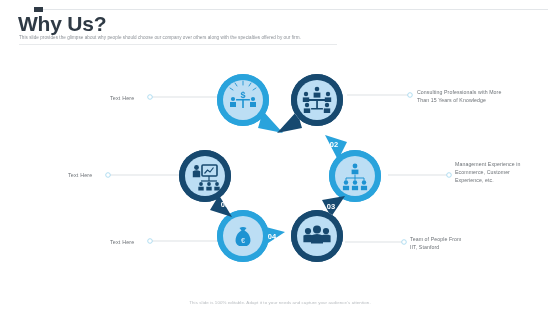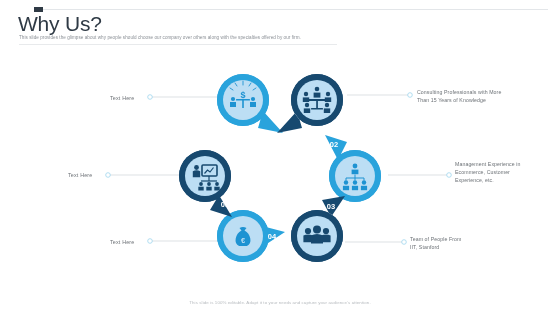--- a/index.html
+++ b/index.html
@@ -16,21 +16,21 @@
   .accent-bar{
     position:absolute;left:34px;top:7px;width:9px;height:5px;
     background:#2f3a45;
   }
   .hair-rule{
     position:absolute;left:43px;top:9px;width:505px;height:1px;
     background:#e3e6e9;
   }
   .title{
     position:absolute;left:18px;top:13px;
-    font-size:21px;font-weight:normal;color:#2f3a45;
+    font-size:21px;font-weight:bold;color:#2f3a45;
     letter-spacing:-0.2px;line-height:1;
     white-space:nowrap;
   }
   .subtitle{
     position:absolute;left:19px;top:35px;
     font-size:4.6px;color:#8b9096;line-height:1.3;
     white-space:nowrap;letter-spacing:.05px;
   }
   .underline-rule{
     position:absolute;left:19px;top:44px;width:318px;height:1px;

